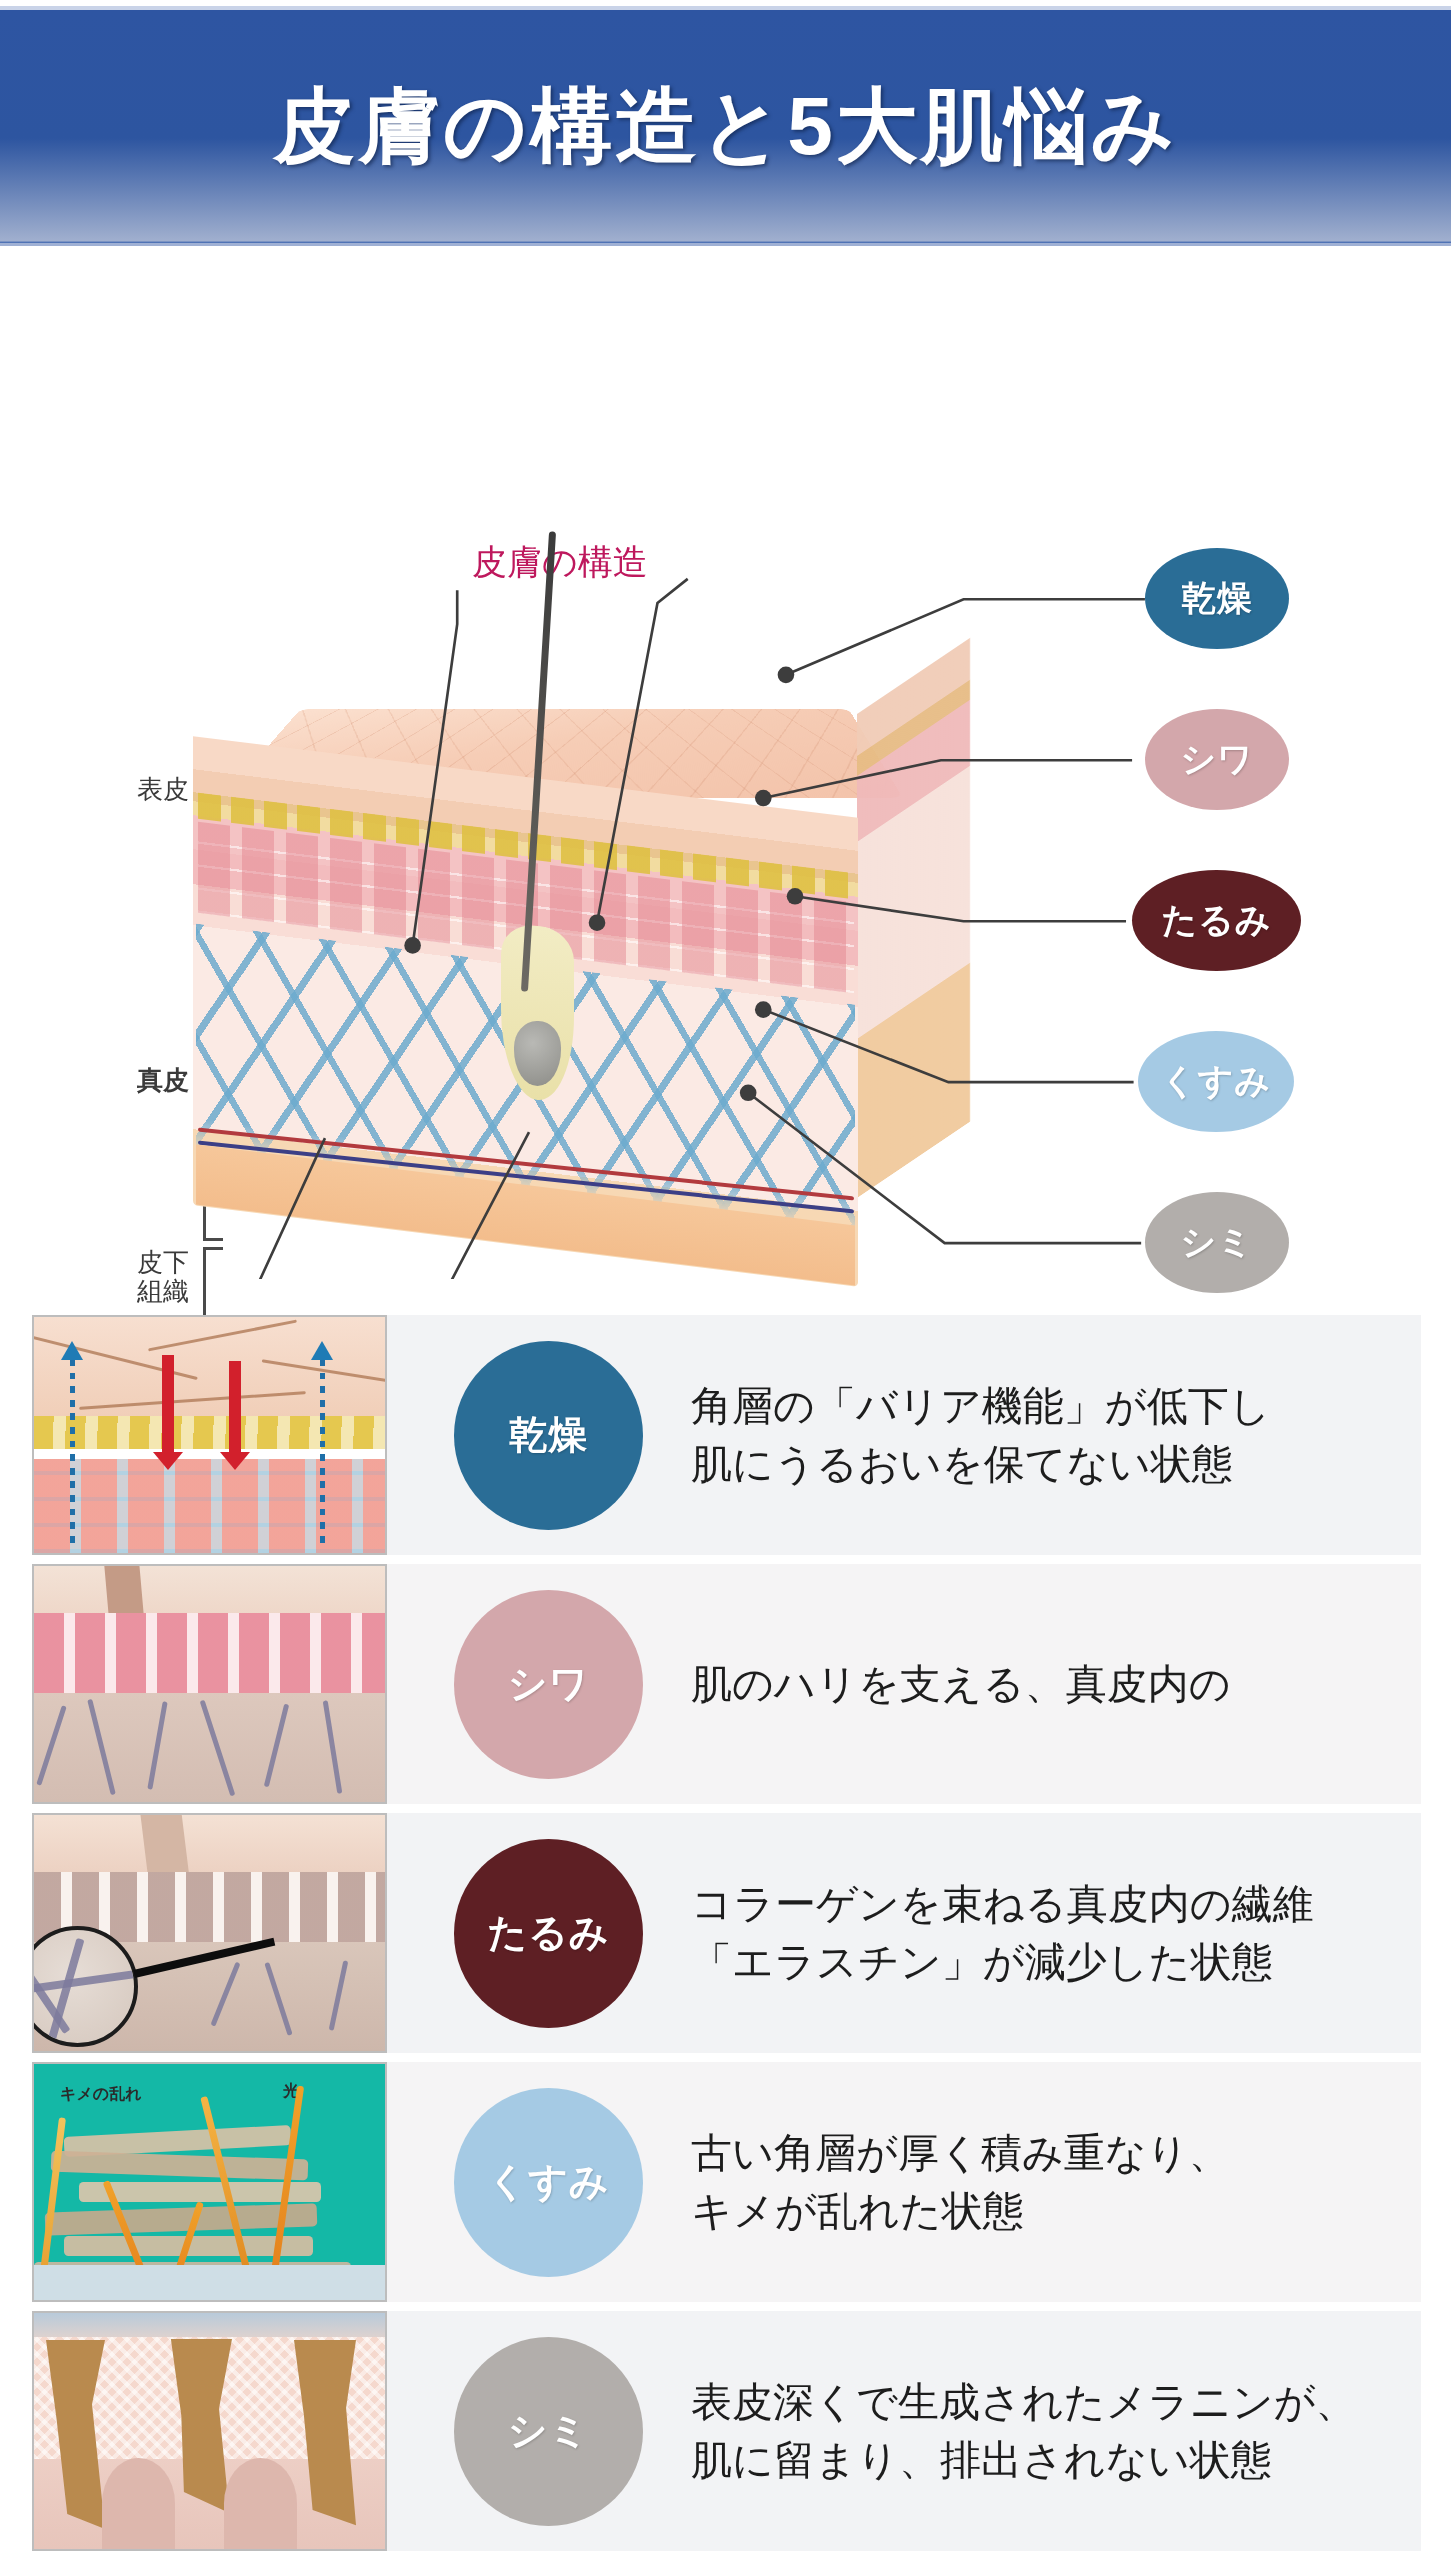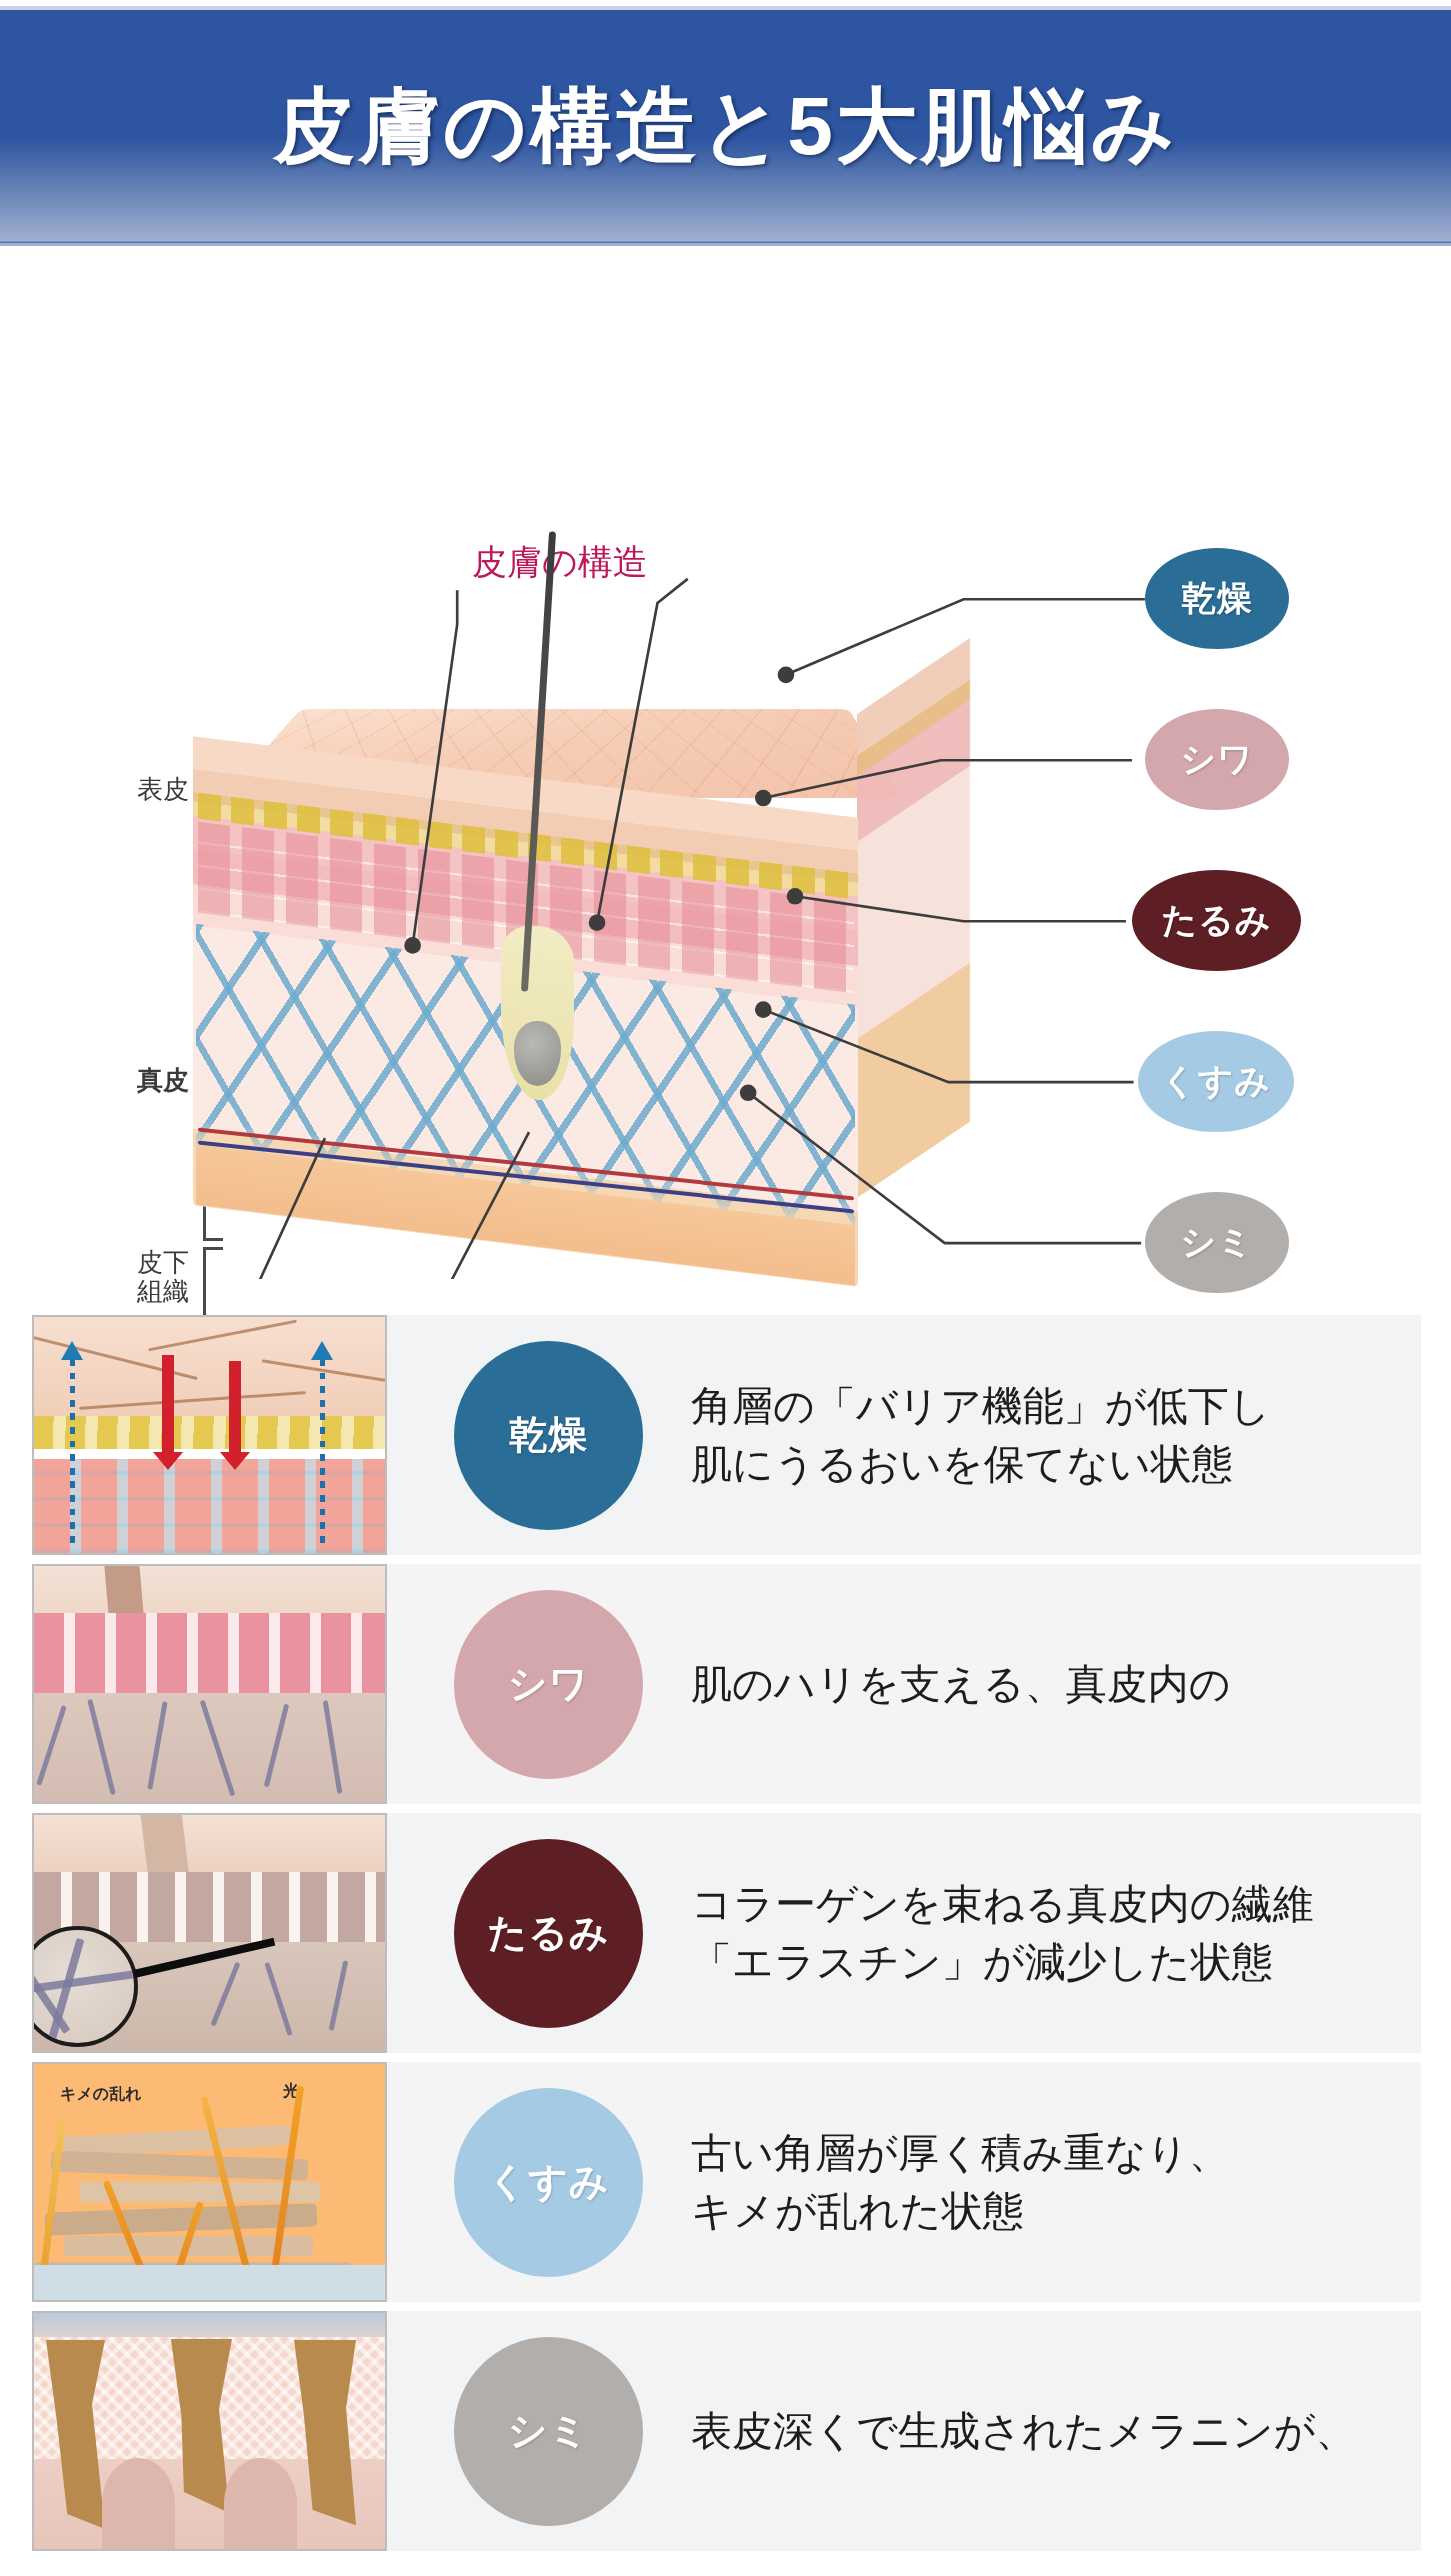--- a/index.html
+++ b/index.html
@@ -391,21 +391,21 @@
       <div class="t-mag-pointer" style="left:100px;bottom:73px;width:144px;transform:rotate(-13deg)"></div>
     </div>
     <div class="card-badge" style="background:#5e1f24">たるみ</div>
     <div class="card-text">
       <span>コラーゲンを束ねる真皮内の繊維</span>
       <span>「エラスチン」が減少した状態</span>
     </div>
   </div>
 
   <div class="card alt">
-    <div class="thumb" style="background:#fdba74">
+    <div class="thumb" style="background:#14b8a6">
       <div class="t-mini-label" style="left:26px;top:19.7px">キメの乱れ</div>
       <div class="t-mini-label" style="left:249px;top:16.6px">光</div>
       <div class="t-kime" style="left:30px;top:67px;width:227px;height:19.7px;transform:rotate(-3deg)"></div>
       <div class="t-kime" style="left:16.6px;top:91px;width:257px;height:21px;background:#cdb195;transform:rotate(2deg)"></div>
       <div class="t-kime" style="left:45px;top:118px;width:242px;height:19.7px;background:#dbc5ab"></div>
       <div class="t-kime" style="left:10.6px;top:144px;width:272px;height:23px;background:#c6a98c;transform:rotate(-2deg)"></div>
       <div class="t-kime" style="left:30px;top:172px;width:249px;height:19.7px;background:#d6bda2"></div>
       <div class="t-kime" style="left:0px;top:198px;width:317px;height:23px;background:#cbb6a0"></div>
       <div class="ray" style="left:249px;top:21px;height:204px;transform:rotate(8deg)"></div>
       <div class="ray" style="left:189px;top:30px;height:189px;transform:rotate(-14deg);background:linear-gradient(180deg,#f5b445,#e08a20)"></div>
@@ -430,17 +430,18 @@
       <div class="t-melanin" style="left:133px;top:26px;width:65px;height:174px;
            clip-path:polygon(6% 0,100% 0,80% 40%,96% 100%,26% 88%,22% 44%);"></div>
       <div class="t-melanin" style="left:260px;top:27px;width:62px;height:189px;
            clip-path:polygon(0 0,100% 0,84% 36%,100% 98%,30% 90%,16% 40%);"></div>
       <div style="position:absolute;left:68px;bottom:0;width:73px;height:91px;border-radius:50% 50% 0 0;background:#ddb7ad"></div>
       <div style="position:absolute;left:190px;bottom:0;width:73px;height:91px;border-radius:50% 50% 0 0;background:#ddb7ad"></div>
     </div>
     <div class="card-badge" style="background:#b2aeab">シミ</div>
     <div class="card-text">
       <span>表皮深くで生成されたメラニンが、</span>
+      <span>肌に留まり、排出されない状態</span>
     </div>
   </div>
 
 </div>
 
 
 </body></html>

